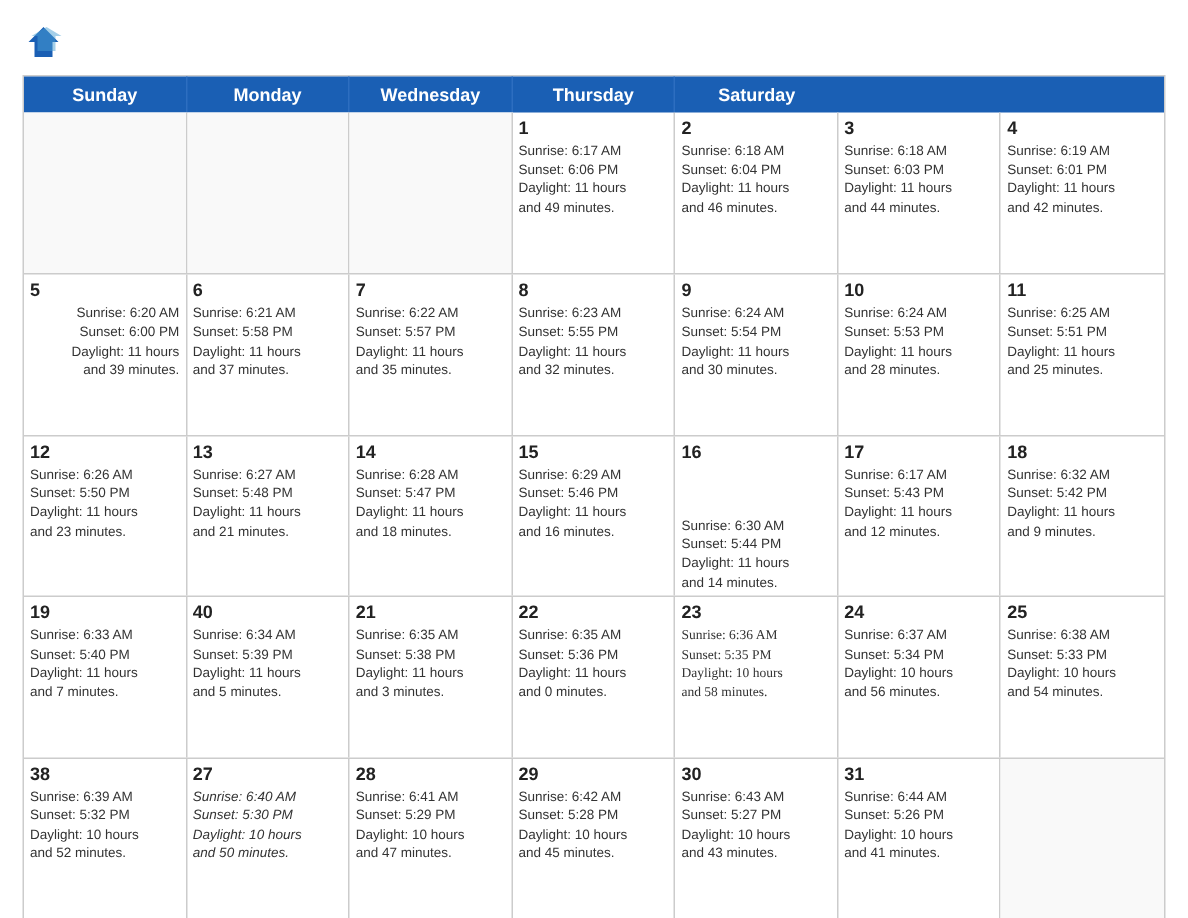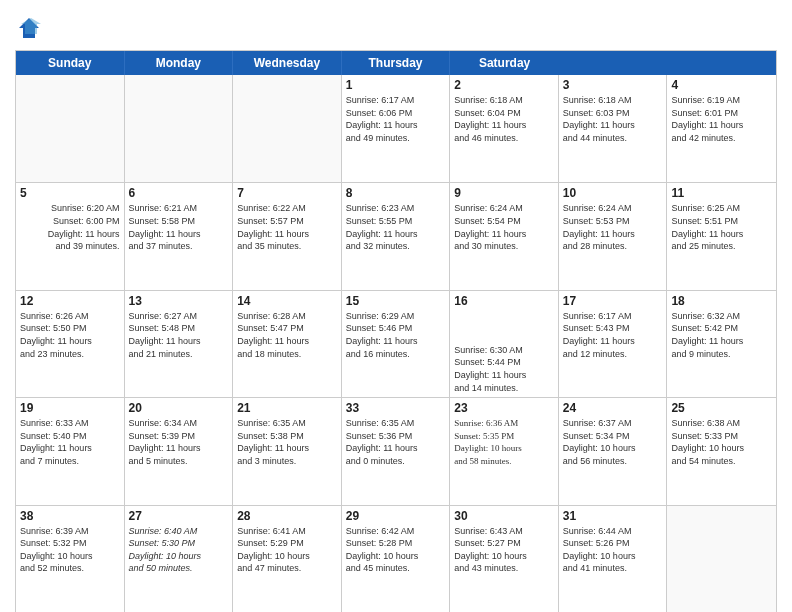--- a/index.html
+++ b/index.html
@@ -279,35 +279,35 @@
         </div>
         <div class="cal-row">
           <div class="cal-cell">
             <span class="cell-day">19</span>
             <div class="cell-info" style="white-space: pre-line;">Sunrise: 6:33 AM
 Sunset: 5:40 PM
 Daylight: 11 hours
 and 7 minutes.</div>
           </div>
           <div class="cal-cell">
-            <span class="cell-day">20</span>
+            <span class="cell-day">40</span>
             <div class="cell-info" style="white-space: pre-line;">Sunrise: 6:34 AM
 Sunset: 5:39 PM
 Daylight: 11 hours
 and 5 minutes.</div>
           </div>
           <div class="cal-cell">
             <span class="cell-day">21</span>
             <div class="cell-info" style="white-space: pre-line;">Sunrise: 6:35 AM
 Sunset: 5:38 PM
 Daylight: 11 hours
 and 3 minutes.</div>
           </div>
           <div class="cal-cell">
-            <span class="cell-day">33</span>
+            <span class="cell-day">22</span>
             <div class="cell-info" style="white-space: pre-line;">Sunrise: 6:35 AM
 Sunset: 5:36 PM
 Daylight: 11 hours
 and 0 minutes.</div>
           </div>
           <div class="cal-cell">
             <span class="cell-day">23</span>
             <div class="cell-info" style="white-space: pre-line; font-family: Liberation Serif, serif;">Sunrise: 6:36 AM
 Sunset: 5:35 PM
 Daylight: 10 hours

